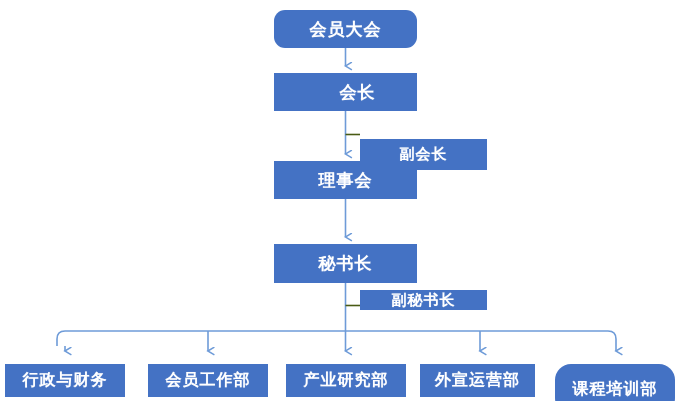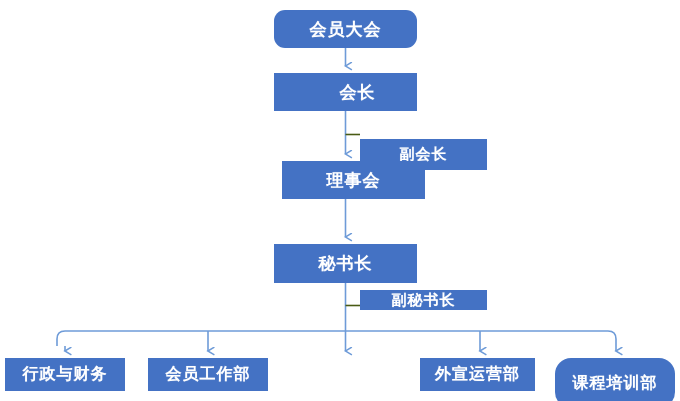--- a/index.html
+++ b/index.html
@@ -37,27 +37,27 @@
     letter-spacing: 1px;
     text-shadow: 0 0 1px rgba(255,255,255,0.35);
     z-index: 2;
     user-select: none;
   }
   .node.level-1 { font-size: 17px; border-radius: 11px; }
   .node.level-2 { font-size: 17px; padding-left: 24px; }
   .node.deputy  { font-size: 15px; }
   .node.level-3 { font-size: 17px; }
   .node.level-4 { font-size: 17px; }
-  .node.dept    { font-size: 16px; }
+  .node.dept    { font-size: 16px; margin-top: 6px; }
 
   
   .n-assembly   { left: 274px; top: 10px;  width: 143px; height: 38px; }
   .n-president  { left: 274px; top: 73px;  width: 143px; height: 38px; }
   .n-vicepres   { left: 360px; top: 119px; width: 127px; height: 31px; margin-top: 20px; }
-  .n-council    { left: 274px; top: 161px; width: 143px; height: 38px; margin-left: 8px; }
+  .n-council    { left: 274px; top: 161px; width: 143px; height: 38px; }
   .n-secgen     { left: 274px; top: 244px; width: 143px; height: 39px; }
   .n-vicesecgen { left: 360px; top: 290px; width: 127px; height: 20px; }
 
   .n-dept0 { left: 5px;   top: 358px; width: 120px; height: 33px; }
   .n-dept1 { left: 148px; top: 358px; width: 120px; height: 33px; }
   .n-dept2 { left: 286px; top: 358px; width: 120px; height: 33px; }
   .n-dept3 { left: 420px; top: 358px; width: 115px; height: 33px; }
   .n-dept4 { left: 555px; top: 358px; width: 120px; height: 50px; border-radius: 16px; }
 </style>
 </head>
@@ -97,16 +97,17 @@
 
   <div class="node level-1 n-assembly">会员大会</div>
   <div class="node level-2 n-president">会长</div>
   <div class="node deputy  n-vicepres">副会长</div>
   <div class="node level-3 n-council">理事会</div>
   <div class="node level-4 n-secgen">秘书长</div>
   <div class="node deputy  n-vicesecgen">副秘书长</div>
 
   <div class="node dept n-dept0">行政与财务</div>
   <div class="node dept n-dept1">会员工作部</div>
+  <div class="node dept n-dept2">产业研究部</div>
   <div class="node dept n-dept3">外宣运营部</div>
   <div class="node dept n-dept4">课程培训部</div>
 
 </div>
 
 </body></html>

